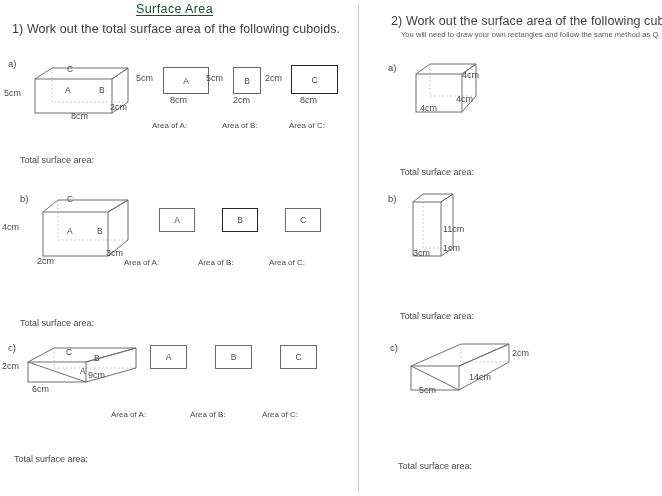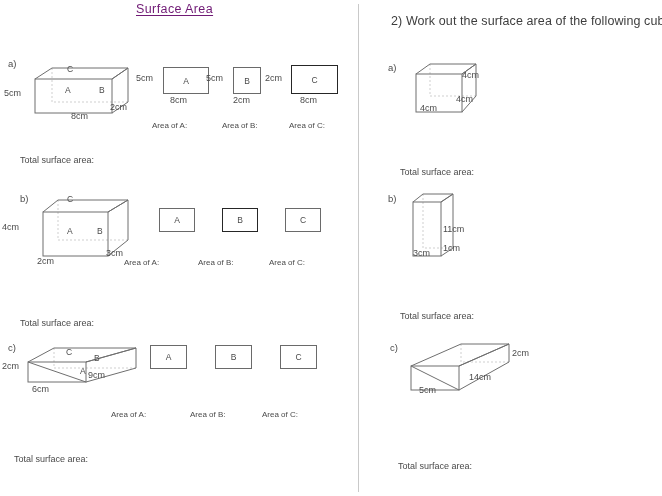--- a/index.html
+++ b/index.html
@@ -13,21 +13,21 @@
   }
   .page{position:absolute;inset:0;}
   .divider{
     position:absolute;left:358px;top:4px;width:1px;height:488px;
     background:#c9c9c9;
   }
 
   
   .t{position:absolute;white-space:nowrap;color:#4a4a4a;}
   .title{
-    font-size:12.5px;letter-spacing:.4px;color:#701a75;
+    font-size:12.5px;letter-spacing:.4px;color:#14532d;
     text-decoration:underline;text-underline-offset:2px;
   }
   .qhead{font-size:12.5px;color:#3d3d3d;letter-spacing:.1px;}
   .qsub{font-size:7.5px;color:#5a5a5a;letter-spacing:.05px;}
   .part{font-size:9.5px;color:#4a4a4a;}
   .dim{font-size:9px;color:#4a4a4a;}
   .face{font-size:8.5px;color:#4a4a4a;}
   .tsa{font-size:9px;color:#4a4a4a;}
   .areaof{font-size:8px;color:#4a4a4a;}
   .clip-right{
@@ -55,20 +55,21 @@
 </style>
 </head>
 <body>
 
 <div class="page">
 
   <div class="divider"></div>
 
   <div class="t title" style="left:136px;top:2px;">Surface Area</div>
 
+  <div class="t qhead" style="left:12px;top:22px;">1) Work out the total surface area of the following cuboids.</div>
 
   <div class="t part" style="left:8px;top:58px;">a)</div>
 
   <svg class="shape" style="left:32px;top:58px;" width="110" height="62" viewBox="0 0 110 62">
 
     <polyline class="hidden" points="20,10 20,44 96,44"></polyline>
 
     <rect x="3" y="21" width="77" height="34" class="solid" stroke="#8d8d8d" fill="none"></rect>
 
     <polyline class="solid" points="3,21 20,10 96,10 80,21"></polyline>
@@ -163,20 +164,21 @@
     <div class="ltr">C</div>
   </div>
 
   <div class="t areaof" style="left:111px;top:410px;">Area of A:</div>
   <div class="t areaof" style="left:190px;top:410px;">Area of B:</div>
   <div class="t areaof" style="left:262px;top:410px;">Area of C:</div>
 
   <div class="t tsa" style="left:14px;top:454px;">Total surface area:</div>
 
   <div class="t qhead" style="left:391px;top:14px;">2) Work out the surface area of the following cuboids.</div>
+  <div class="t qsub clip-right" style="left:401px;top:30px;width:261px;overflow:hidden;">You will need to draw your own rectangles and follow the same method as Q</div>
 
   <div class="t part" style="left:388px;top:62px;">a)</div>
 
   <svg class="shape" style="left:414px;top:58px;" width="80" height="62" viewBox="0 0 80 62">
     <polyline class="hidden" points="16,6 16,38 62,38"></polyline>
     <rect x="2" y="16" width="46" height="38" class="solid" stroke="#8d8d8d" fill="none"></rect>
     <polyline class="solid" points="2,16 16,6 62,6 48,16"></polyline>
     <polyline class="solid" points="48,16 62,6 62,38 48,54"></polyline>
   </svg>
   <div class="t dim" style="left:462px;top:70px;">4cm</div>

